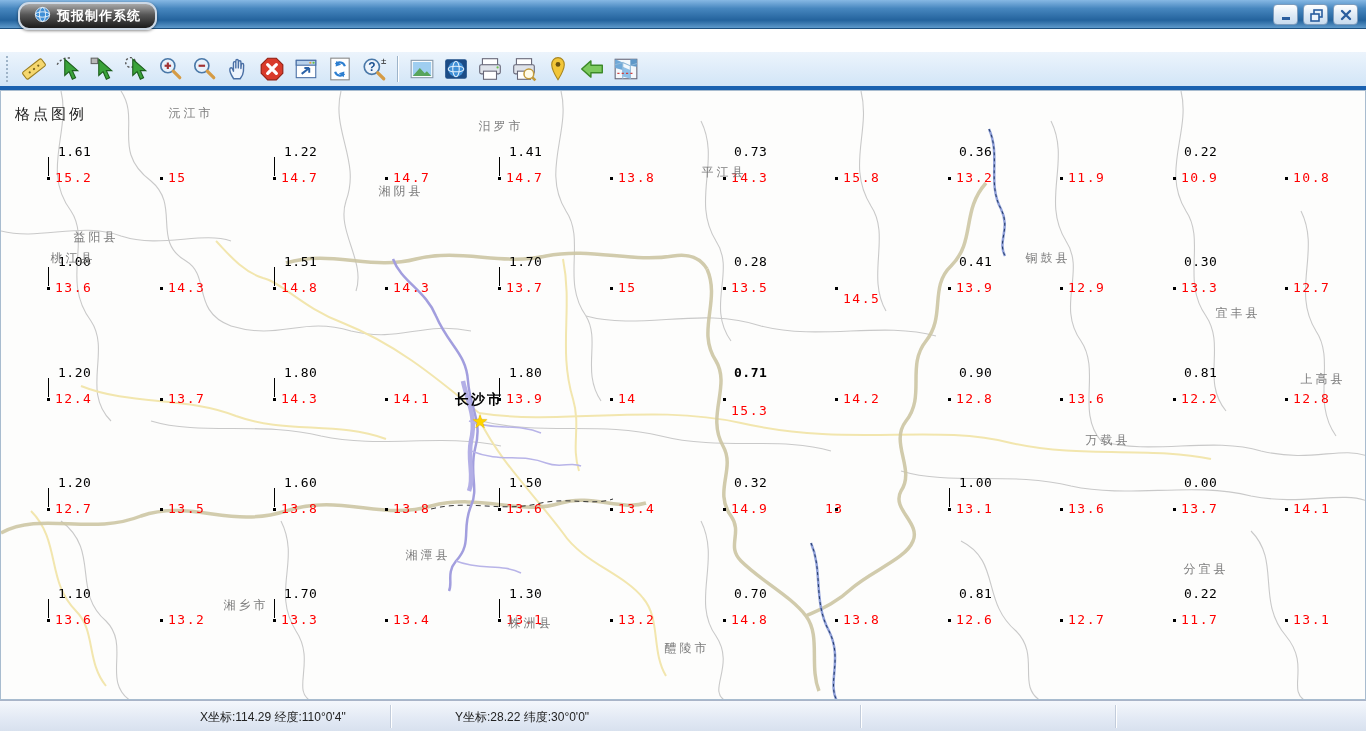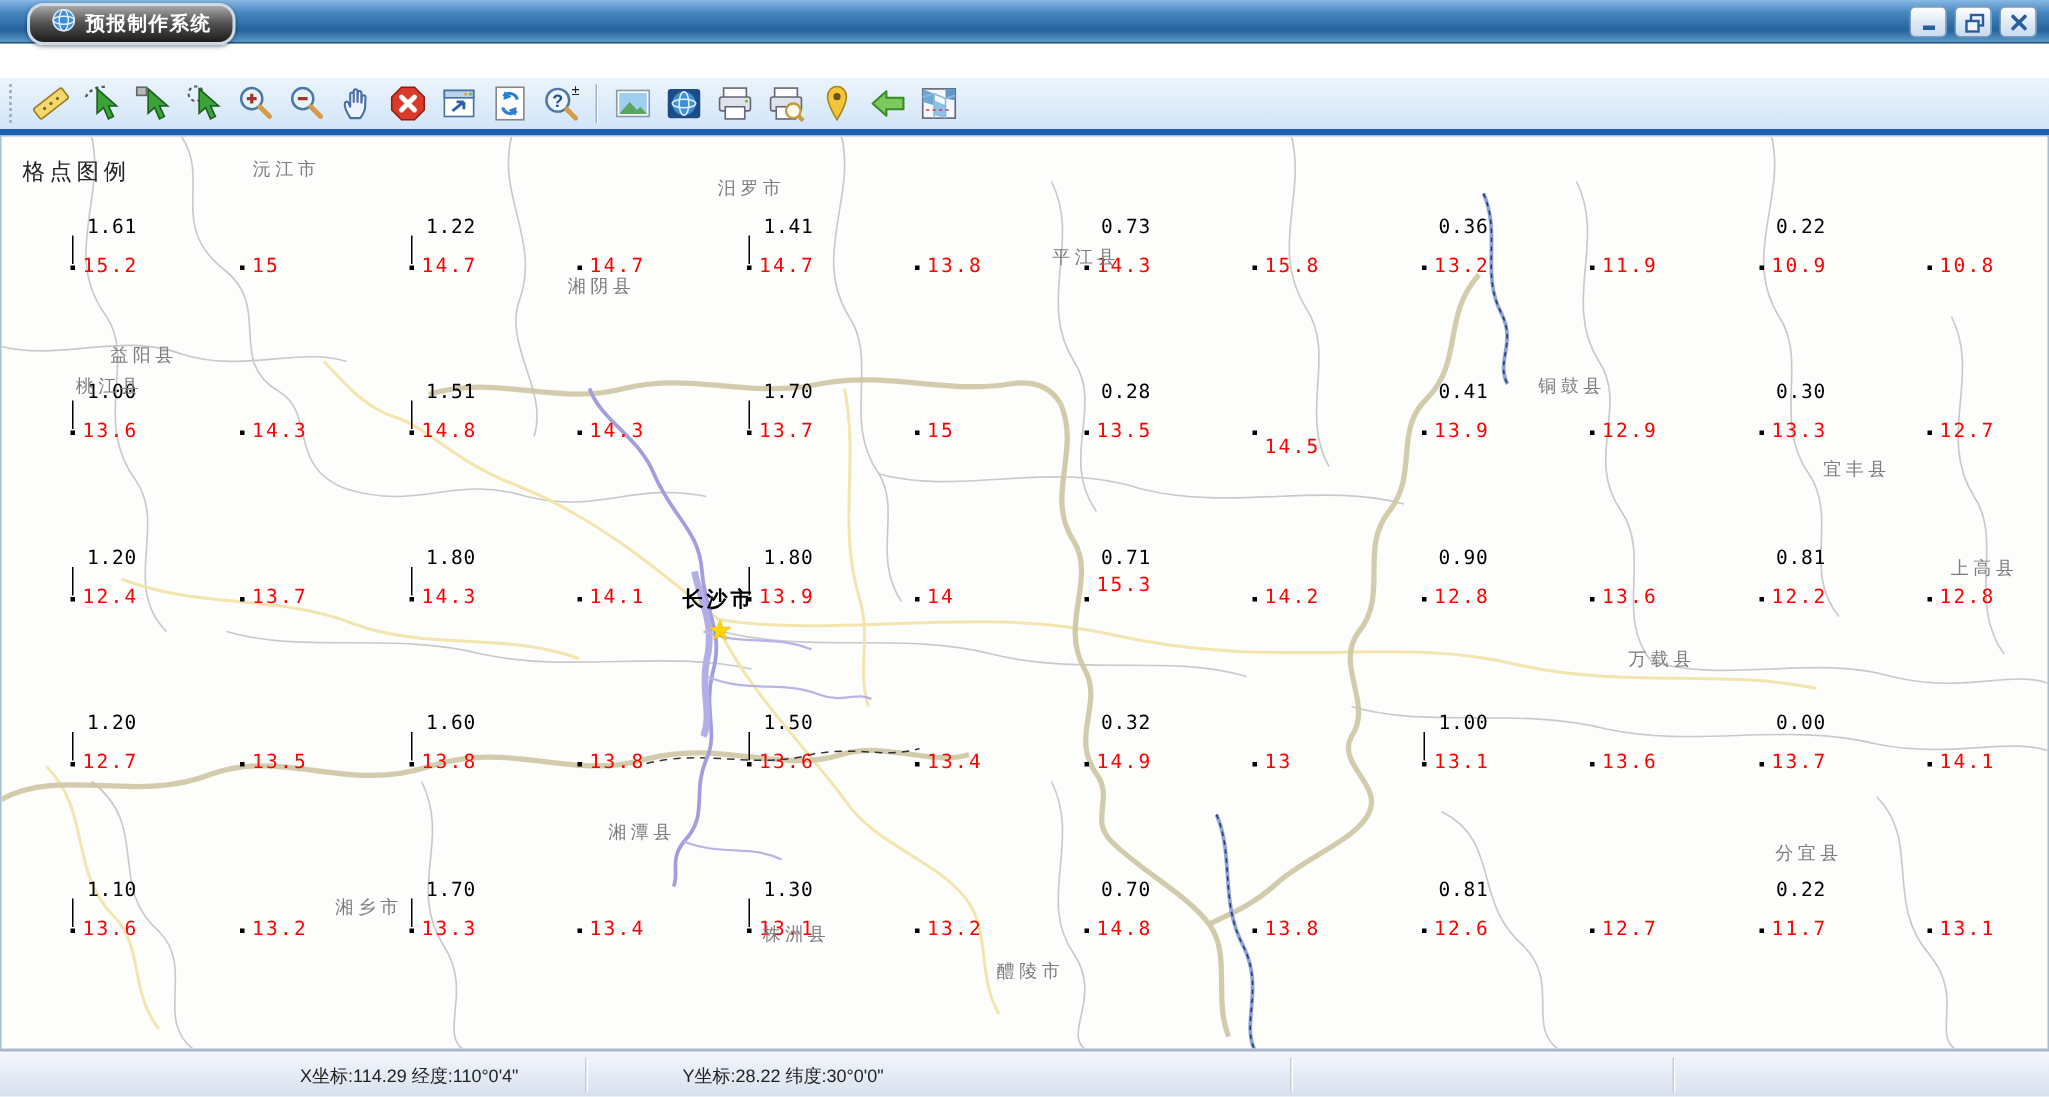--- a/index.html
+++ b/index.html
@@ -369,22 +369,22 @@
         <div class="barb" style="left: 273px; top: 287px; height: 19px;"></div>
         <div class="dot" style="left: 384px; top: 307px;"></div>
         <div class="temp" style="left: 392px; top: 300px;">14.1</div>
         <div class="dot" style="left: 497px; top: 307px;"></div>
         <div class="temp" style="left: 505px; top: 300px;">13.9</div>
         <div class="wind" style="left: 508px; top: 274px;">1.80</div>
         <div class="barb" style="left: 498px; top: 287px; height: 19px;"></div>
         <div class="dot" style="left: 609px; top: 307px;"></div>
         <div class="temp" style="left: 617px; top: 300px;">14</div>
         <div class="dot" style="left: 722px; top: 307px;"></div>
-        <div class="temp" style="left: 730px; top: 292px;">15.3</div>
-        <div class="wind" style="left: 733px; top: 274px;">0.71</div>
+        <div class="temp" style="left: 730px; top: 312px;">15.3</div>
+        <div class="wind" style="left: 733px; top: 274px; font-weight: bold;">0.71</div>
         <div class="dot" style="left: 834px; top: 307px;"></div>
         <div class="temp" style="left: 842px; top: 300px;">14.2</div>
         <div class="dot" style="left: 947px; top: 307px;"></div>
         <div class="temp" style="left: 955px; top: 300px;">12.8</div>
         <div class="wind" style="left: 958px; top: 274px;">0.90</div>
         <div class="dot" style="left: 1059px; top: 307px;"></div>
         <div class="temp" style="left: 1067px; top: 300px;">13.6</div>
         <div class="dot" style="left: 1172px; top: 307px;"></div>
         <div class="temp" style="left: 1180px; top: 300px;">12.2</div>
         <div class="wind" style="left: 1183px; top: 274px;">0.81</div>
@@ -405,21 +405,21 @@
         <div class="dot" style="left: 497px; top: 417px;"></div>
         <div class="temp" style="left: 505px; top: 410px;">13.6</div>
         <div class="wind" style="left: 508px; top: 384px;">1.50</div>
         <div class="barb" style="left: 498px; top: 397px; height: 19px;"></div>
         <div class="dot" style="left: 609px; top: 417px;"></div>
         <div class="temp" style="left: 617px; top: 410px;">13.4</div>
         <div class="dot" style="left: 722px; top: 417px;"></div>
         <div class="temp" style="left: 730px; top: 410px;">14.9</div>
         <div class="wind" style="left: 733px; top: 384px;">0.32</div>
         <div class="dot" style="left: 834px; top: 417px;"></div>
-        <div class="temp" style="left: 842px; top: 410px;">13</div>
+        <div class="temp" style="left: 824px; top: 410px;">13</div>
         <div class="dot" style="left: 947px; top: 417px;"></div>
         <div class="temp" style="left: 955px; top: 410px;">13.1</div>
         <div class="wind" style="left: 958px; top: 384px;">1.00</div>
         <div class="barb" style="left: 948px; top: 397px; height: 19px;"></div>
         <div class="dot" style="left: 1059px; top: 417px;"></div>
         <div class="temp" style="left: 1067px; top: 410px;">13.6</div>
         <div class="dot" style="left: 1172px; top: 417px;"></div>
         <div class="temp" style="left: 1180px; top: 410px;">13.7</div>
         <div class="wind" style="left: 1183px; top: 384px;">0.00</div>
         <div class="dot" style="left: 1284px; top: 417px;"></div>

